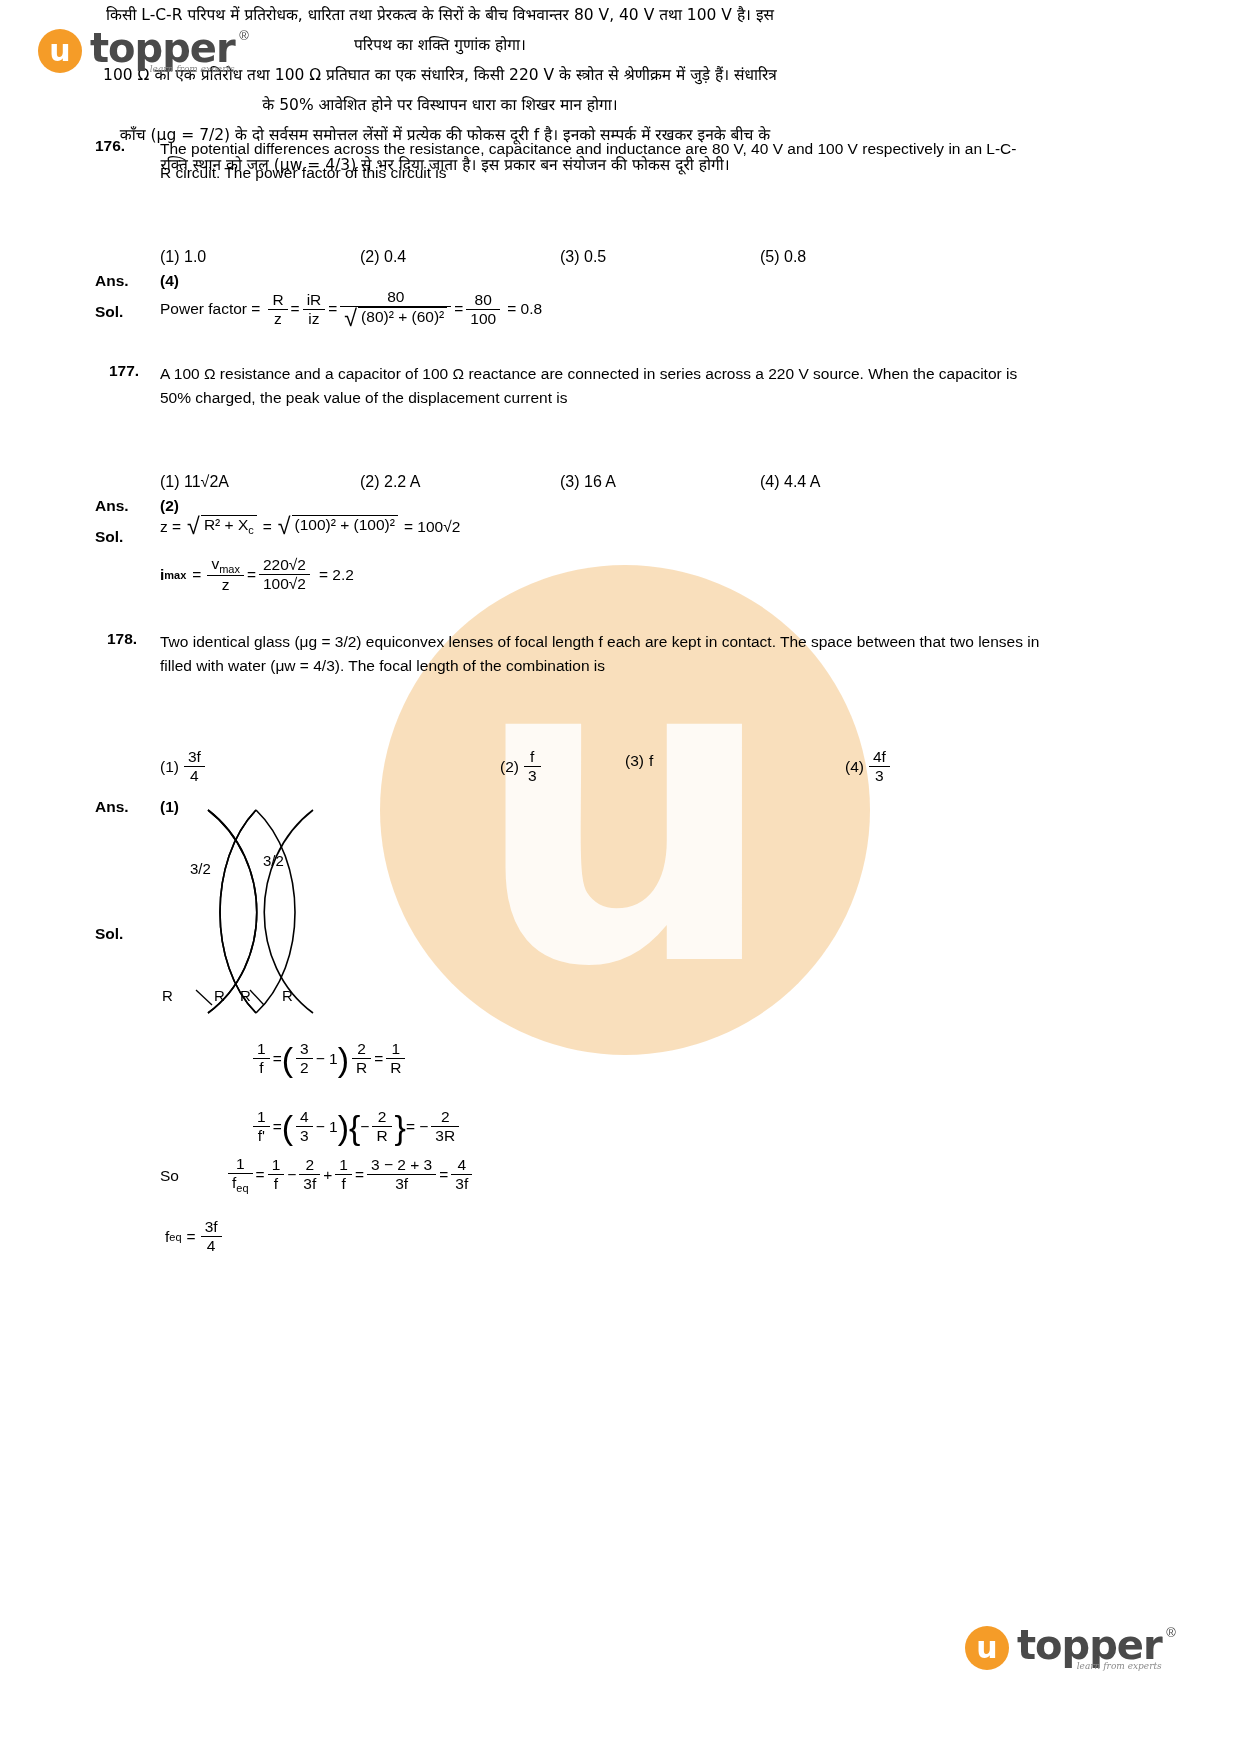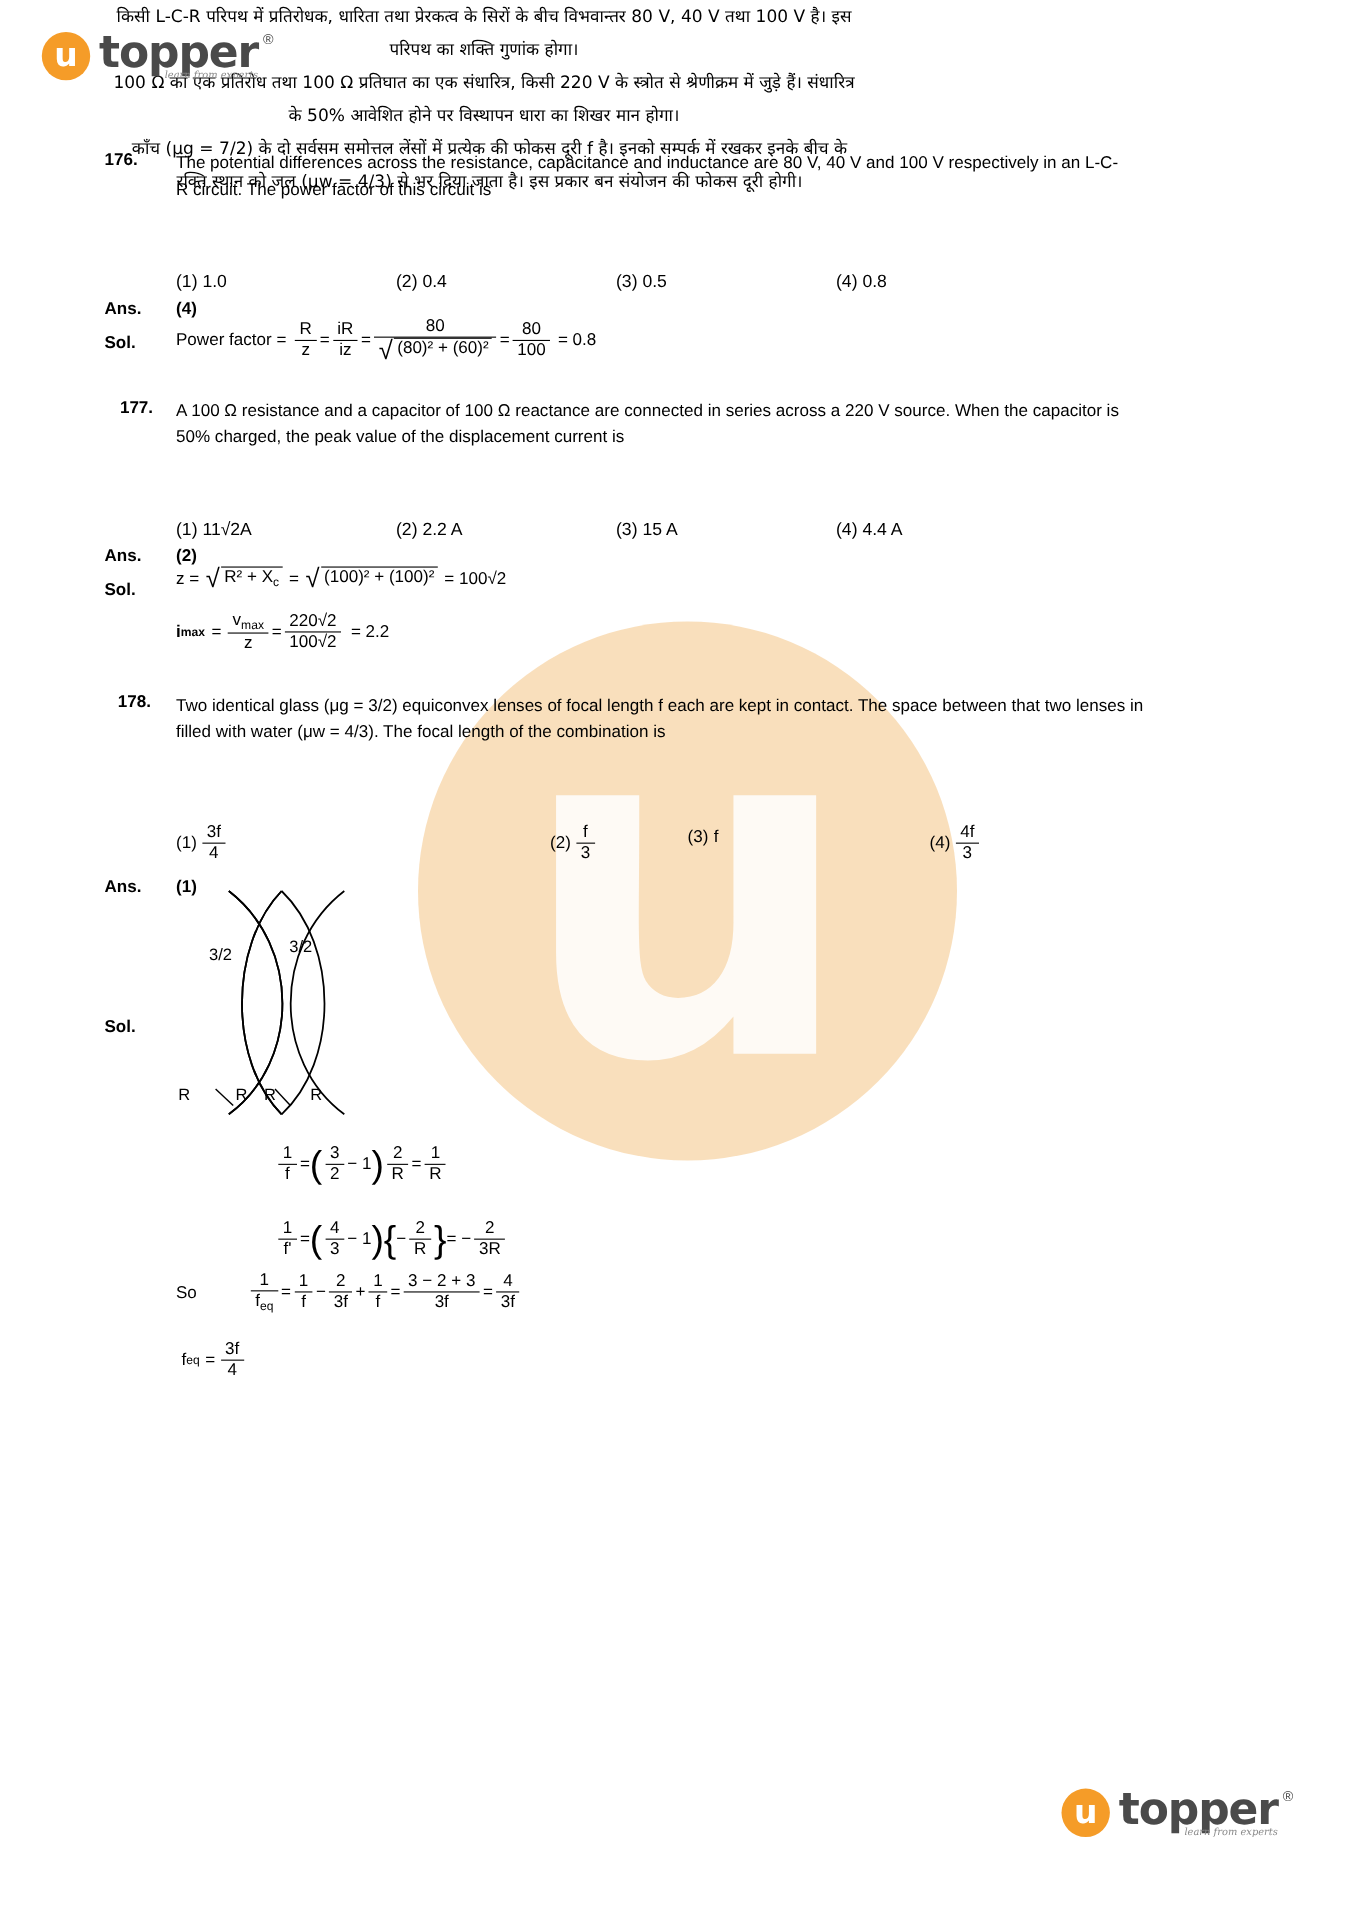--- a/index.html
+++ b/index.html
@@ -142,21 +142,21 @@
   <div class="content">
 
     <div class="qnum" style="left:95px; top:137px;">176.</div>
     <div class="body-text" style="left:160px; top:137px; width:860px;">The potential differences across the resistance, capacitance and inductance are 80 V, 40 V and 100 V respectively in an L-C-R circuit. The power factor of this circuit is</div>
     <div class="hindi" style="left:160px; top:183px; width:880px;">किसी L-C-R परिपथ में प्रतिरोधक, धारिता तथा प्रेरकत्व के सिरों के बीच विभवान्तर 80 V, 40 V तथा 100 V है। इस</div>
     <div class="hindi" style="left:160px; top:213px; width:880px;">परिपथ का शक्ति गुणांक होगा।</div>
 
     <div class="opt" style="left:160px; top:248px;">(1) 1.0</div>
     <div class="opt" style="left:360px; top:248px;">(2) 0.4</div>
     <div class="opt" style="left:560px; top:248px;">(3) 0.5</div>
-    <div class="opt" style="left:760px; top:248px;">(4) 0.8</div>
+    <div class="opt" style="left:760px; top:248px;">(5) 0.8</div>
 
     <div class="lbl" style="left:95px; top:272px;">Ans.</div>
     <div class="lbl" style="left:160px; top:272px;">(4)</div>
 
     <div class="lbl" style="left:95px; top:303px;">Sol.</div>
     <div class="mathrow" style="left:160px; top:288px;">
       <span>Power factor =</span>
       <span class="frac" style="margin-left:8px;">
         <span class="num">R</span>
         <span class="den">z</span>
@@ -184,21 +184,21 @@
       <span style="margin-left:4px;">= 0.8</span>
     </div>
 
     <div class="qnum" style="left:95px; top:362px;margin-left:14px;">177.</div>
     <div class="body-text" style="left:160px; top:362px; width:880px;">A 100 Ω resistance and a capacitor of 100 Ω reactance are connected in series across a 220 V source. When the capacitor is 50% charged, the peak value of the displacement current is</div>
     <div class="hindi" style="left:160px; top:408px; width:880px;">100 Ω का एक प्रतिरोध तथा 100 Ω प्रतिघात का एक संधारित्र, किसी 220 V के स्त्रोत से श्रेणीक्रम में जुड़े हैं। संधारित्र</div>
     <div class="hindi" style="left:160px; top:438px; width:880px;">के 50% आवेशित होने पर विस्थापन धारा का शिखर मान होगा।</div>
 
     <div class="opt" style="left:160px; top:473px;">(1) 11√2A</div>
     <div class="opt" style="left:360px; top:473px;">(2) 2.2 A</div>
-    <div class="opt" style="left:560px; top:473px;">(3) 15 A</div>
+    <div class="opt" style="left:560px; top:473px;">(3) 16 A</div>
     <div class="opt" style="left:760px; top:473px;">(4) 4.4 A</div>
 
     <div class="lbl" style="left:95px; top:497px;">Ans.</div>
     <div class="lbl" style="left:160px; top:497px;">(2)</div>
 
     <div class="lbl" style="left:95px; top:528px;">Sol.</div>
 
     <div class="mathrow" style="left:160px; top:515px;">
       <span>z =</span>
       <span class="sqrt" style="margin-left:6px;">

